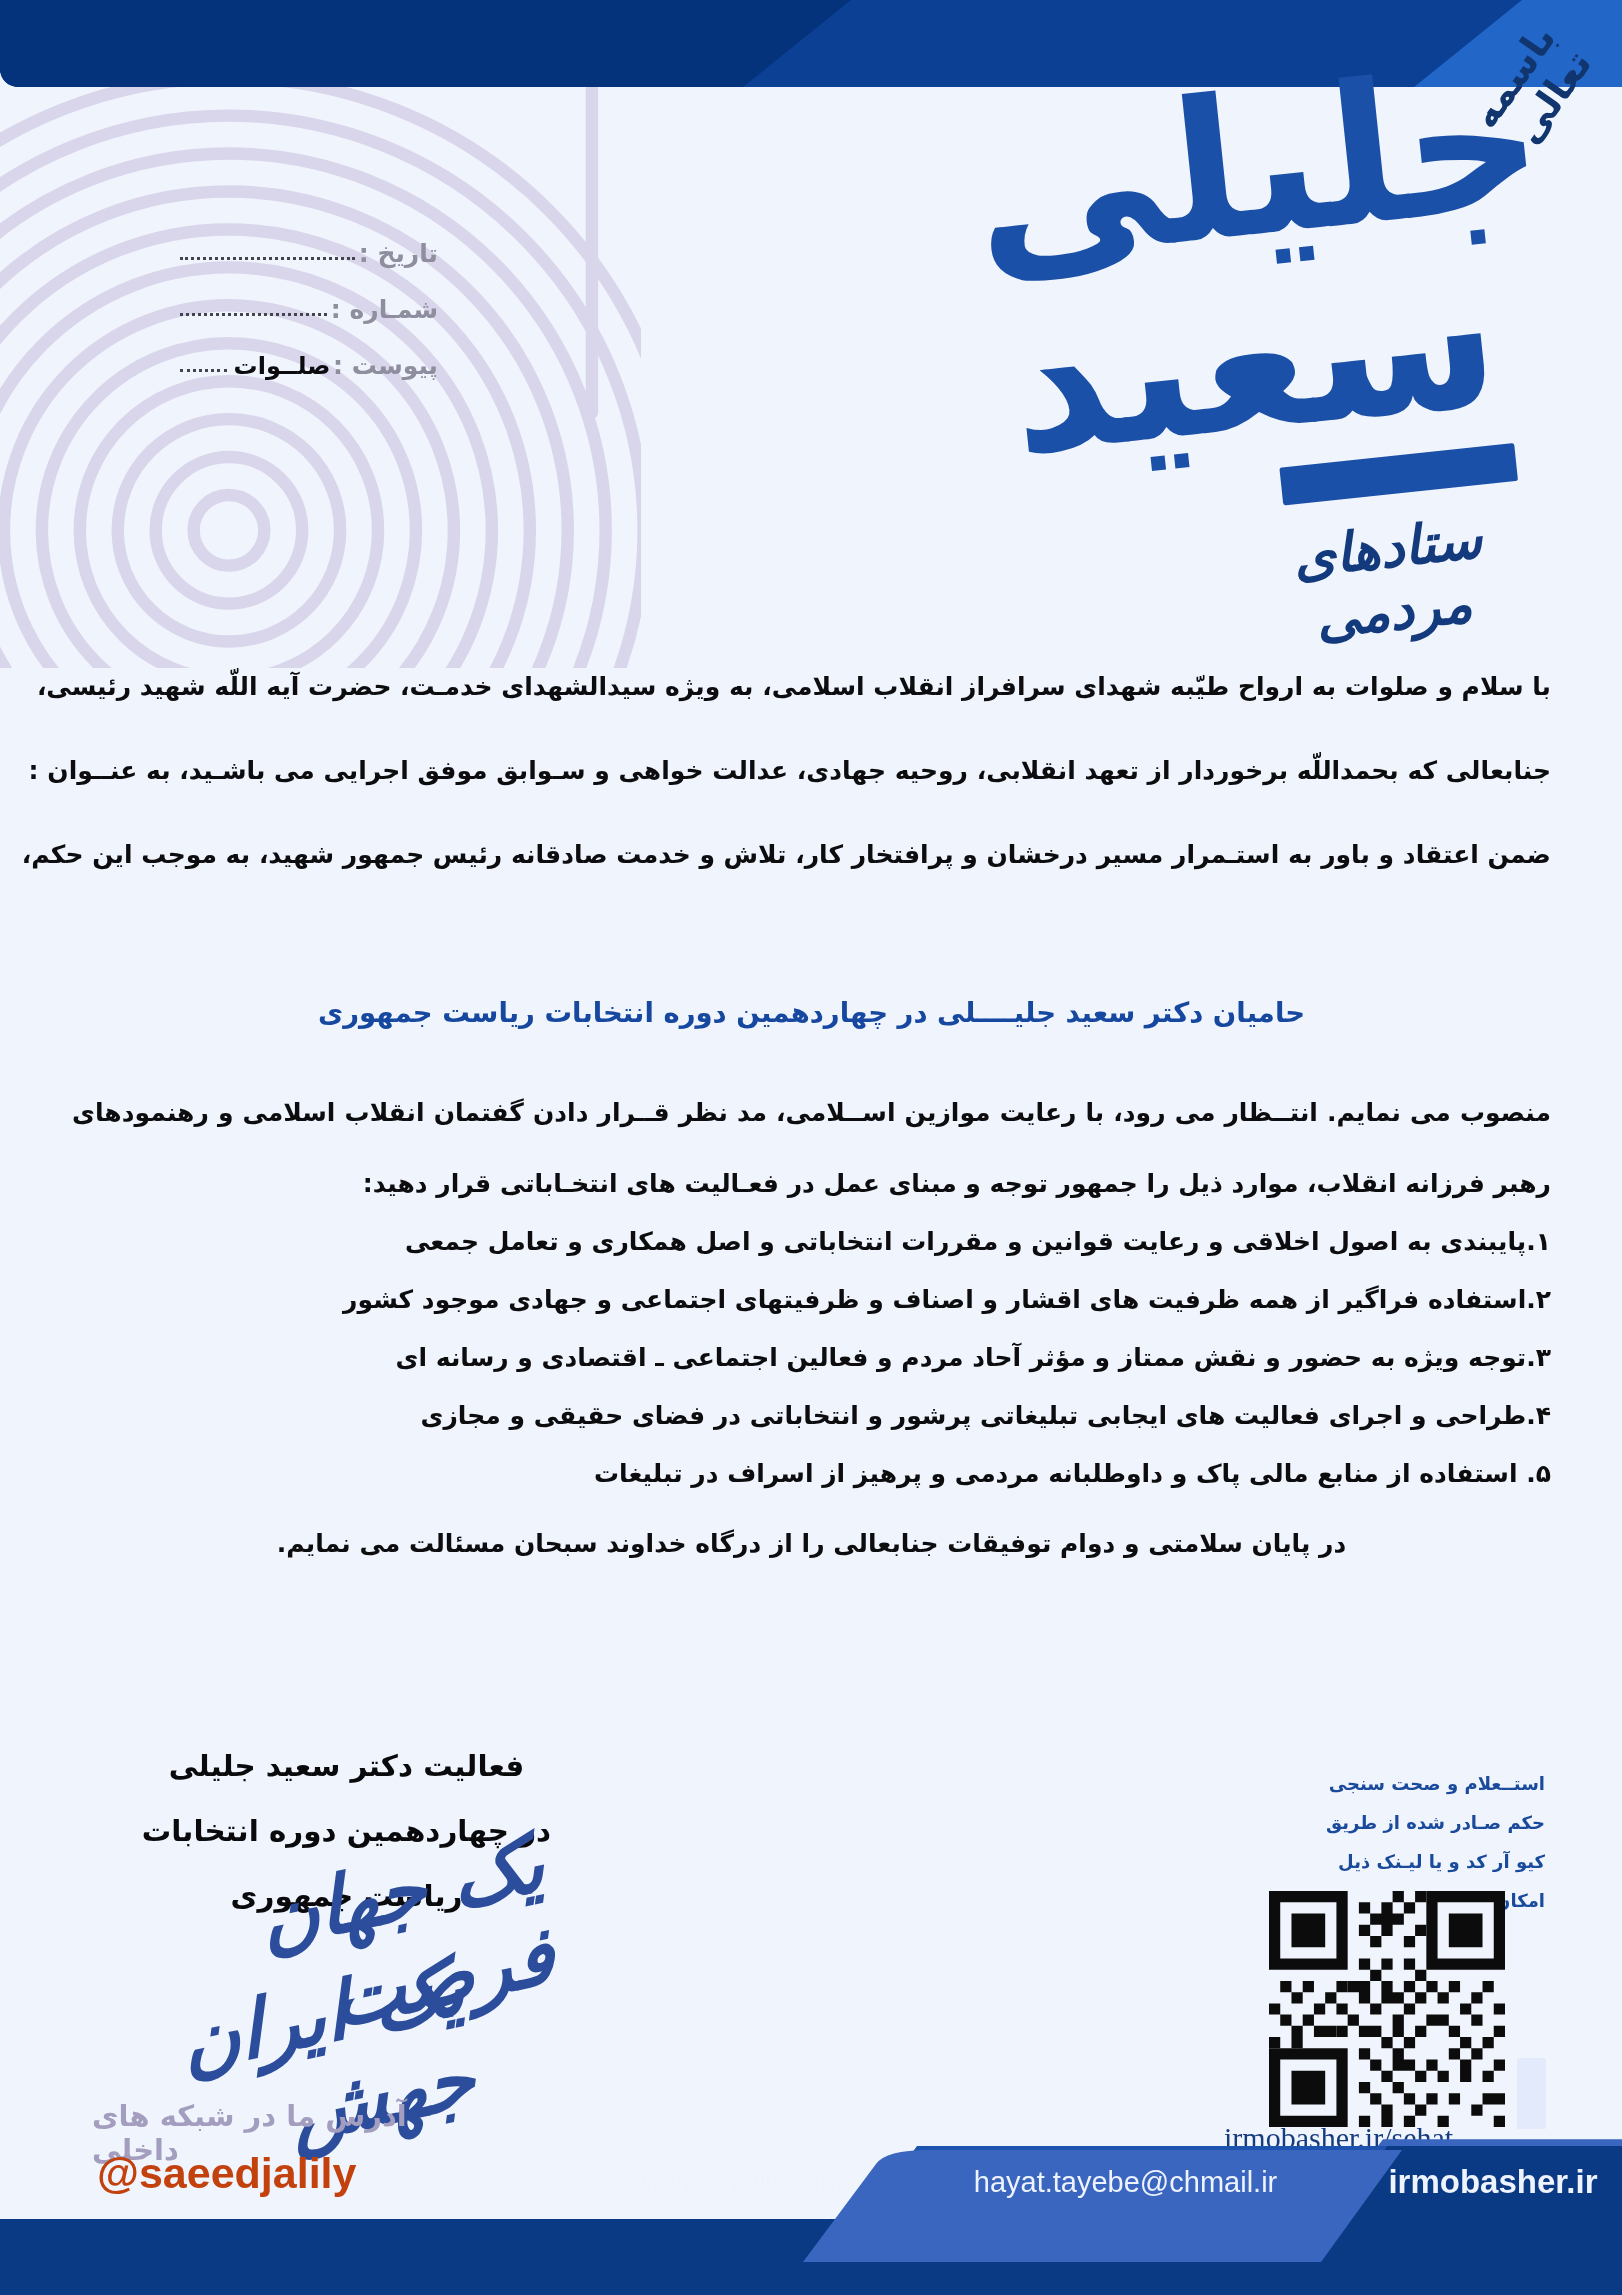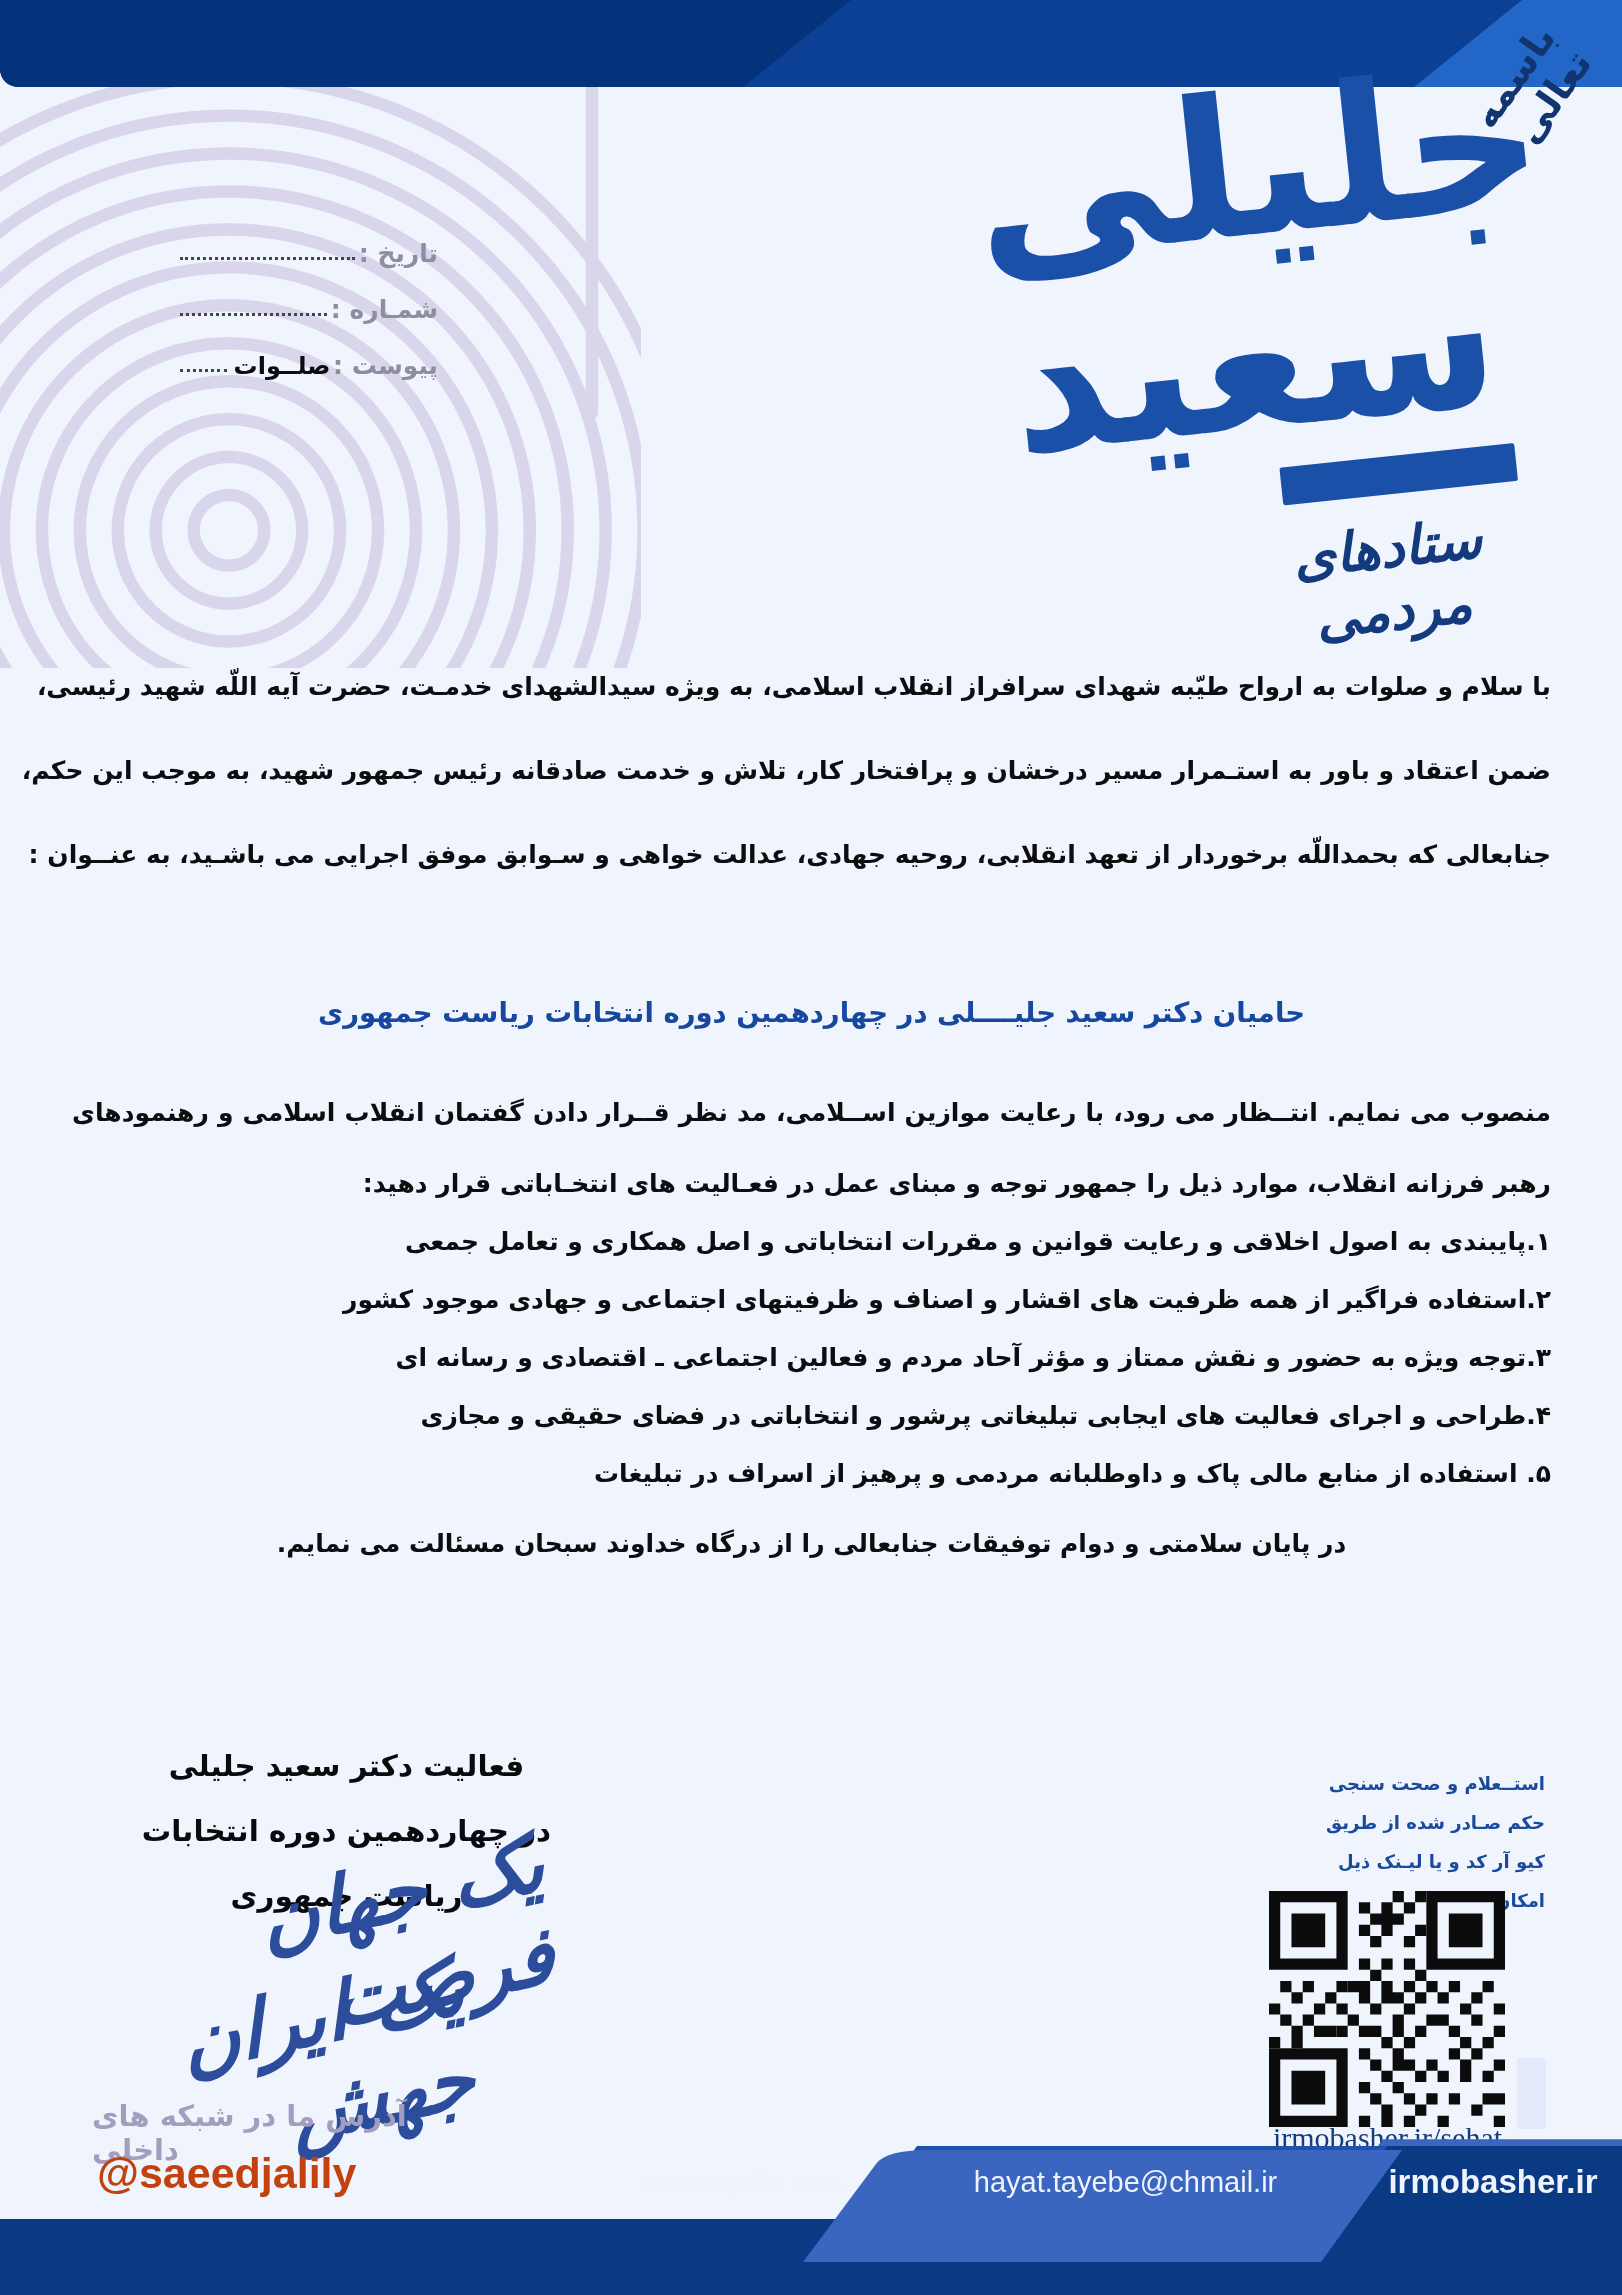--- a/index.html
+++ b/index.html
@@ -59,21 +59,21 @@
   .sig-line { font-size:29.4px; font-weight:bold; color:#0a0a0d; line-height:65px; }
   #slogan { position:absolute; left:59px; top:1858px; width:523px; height:249px;
     transform:rotate(-12deg) skewX(-6deg); color:#2b4d9c; direction:rtl; }
   #slogan-l1 { position:absolute; right:26px; top:6.5px; font-size:79px; font-weight:bold; font-style:italic; }
   #slogan-l2 { position:absolute; right:118px; top:111px; font-size:79px; font-weight:bold; font-style:italic; }
 
   
   #verify-text { position:absolute; left:1237px; top:1764px; width:308px; direction:rtl;
     color:#1a4a9c; font-size:18px; font-weight:bold; line-height:39px; text-align:right; }
   #qr { position:absolute; left:1269px; top:1891px; width:236px; height:236px; }
-  #verify-link { position:absolute; left:1224px; top:2121px; width:327px; text-align:center;
+  #verify-link { position:absolute; left:1224px; top:2121px; width:327px; text-align:left;
     font-family:"Liberation Serif", serif; font-size:30px; color:#173c7e; }
   #deco-sq { position:absolute; left:1517px; top:2058px; width:29px; height:71px;
     background:#e2eafb; border-radius:2.6px; }
 
   
   #social-caption { position:absolute; left:92px; top:2099px; width:340px; direction:rtl;
     text-align:left; font-size:29px; font-weight:bold; color:#a39ec0; }
   #social-handle { position:absolute; left:97px; top:2149px; width:340px;
     font-family:"Liberation Sans", sans-serif; font-size:43px; font-weight:bold; color:#c2410c; }
 
@@ -144,22 +144,22 @@
     </div>
     <div class="meta-row">
       <span class="meta-label">پیوست :</span>
       <span class="meta-value">صلــوات</span>
       <span class="meta-dots"></span>
     </div>
   </div>
 
   <div id="letter">
     <div class="jline">با سلام و صلوات به ارواح طیّبه شهدای سرافراز انقلاب اسلامی، به ویژه سیدالشهدای خدمـت، حضرت آیه اللّه شهید رئیسی،</div>
+    <div class="jline">جنابعالی که بحمداللّه برخوردار از تعهد انقلابی، روحیه جهادی، عدالت خواهی و سـوابق موفق اجرایی می باشـید، به عنــوان :</div>
     <div class="jline">ضمن اعتقاد و باور به استـمرار مسیر درخشان و پرافتخار کار، تلاش و خدمت صادقانه رئیس جمهور شهید، به موجب این حکم،</div>
-    <div class="jline">جنابعالی که بحمداللّه برخوردار از تعهد انقلابی، روحیه جهادی، عدالت خواهی و سـوابق موفق اجرایی می باشـید، به عنــوان :</div>
 
     <div id="letter-heading">حامیان دکتر سعید جلیــــلی در چهاردهمین دوره انتخابات ریاست جمهوری</div>
 
     <div id="para2">
       <div class="jline">منصوب می نمایم. انتــظار می رود، با رعایت موازین اســلامی، مد نظر قــرار دادن گفتمان انقلاب اسلامی و رهنمودهای</div>
       <div class="bline">رهبر فرزانه انقلاب، موارد ذیل را جمهور توجه و مبنای عمل در فعـالیت های انتخـاباتی قرار دهید:</div>
     </div>
 
     <div class="bline">۱.پایبندی به اصول اخلاقی و رعایت قوانین و مقررات انتخاباتی و اصل همکاری و تعامل جمعی</div>
     <div class="bline">۲.استفاده فراگیر از همه ظرفیت های اقشار و اصناف و ظرفیتهای اجتماعی و جهادی موجود کشور</div>

